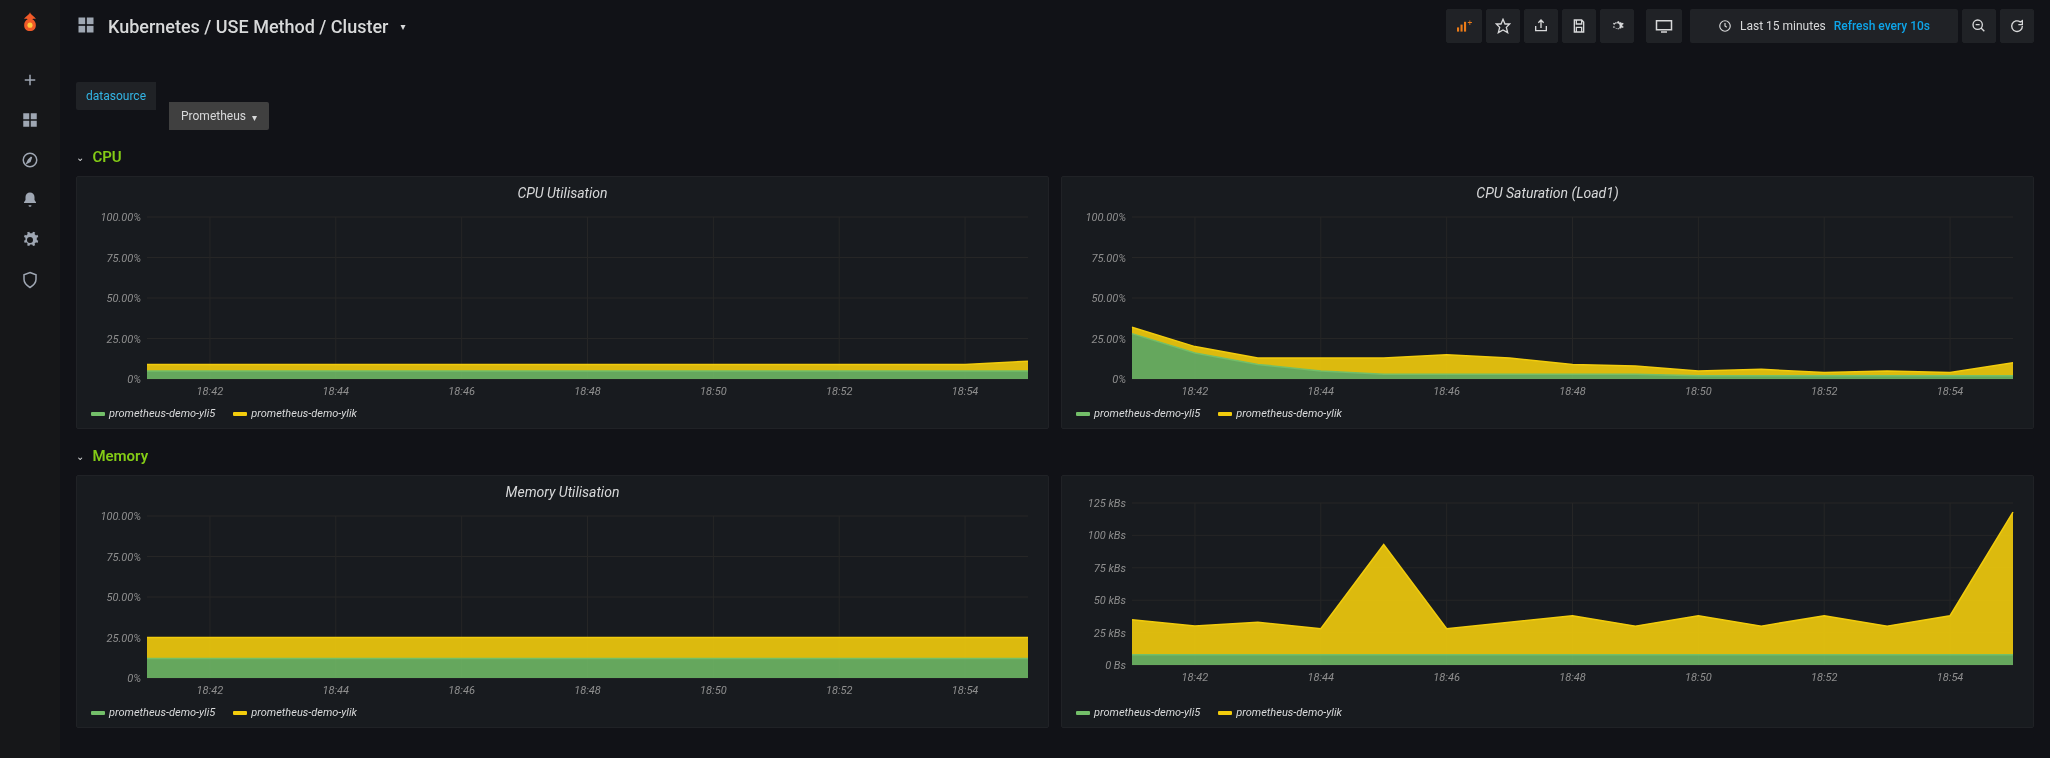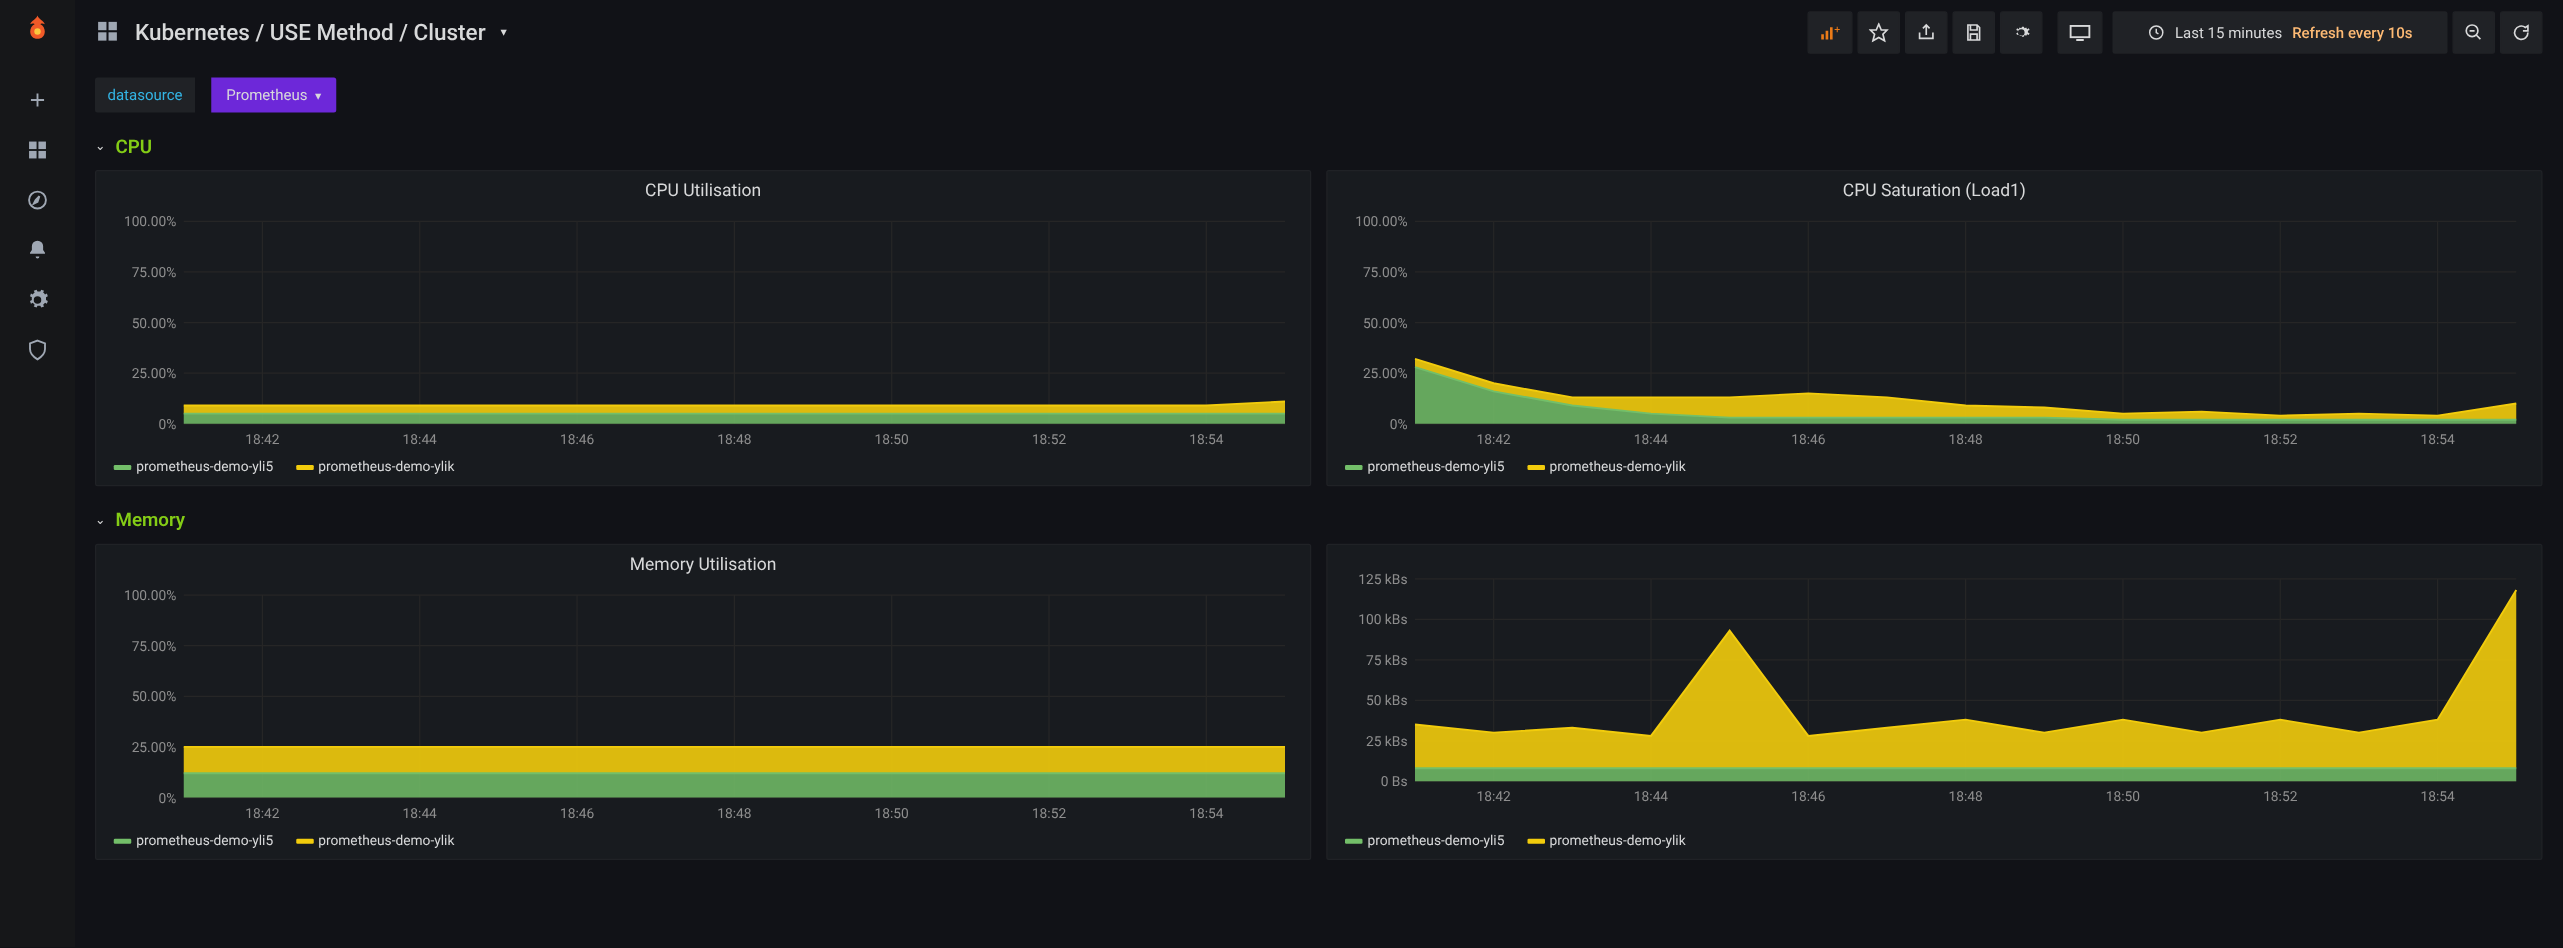--- a/index.html
+++ b/index.html
@@ -9,27 +9,27 @@
 .sidebar .logo { width:32px; height:32px; margin-bottom:20px; display:flex; align-items:center; justify-content:center; }
 .sidebar .nav-item { width:40px; height:40px; display:flex; align-items:center; justify-content:center; cursor:pointer; color:#9fa7b3; }
 .main { flex:1; display:flex; flex-direction:column; }
 .topbar { height:52px; display:flex; align-items:center; padding:0 16px; background:#111217; }
 .topbar .title-wrap { display:flex; align-items:center; gap:12px; }
 .topbar .title { font-size:18px; font-weight:500; color:#d8d9da; }
 .topbar .spacer { flex:1; }
 .topbar .tbtn { background:#202226; border:1px solid #202226; height:34px; min-width:34px; padding:0 8px; display:inline-flex; align-items:center; justify-content:center; cursor:pointer; color:#d8d9da; margin-left:4px; border-radius:2px; font-size:13px; }
 .topbar .tbtn.active-icon { color:#eb7b18; }
 .topbar .timepicker { display:inline-flex; align-items:center; gap:8px; height:34px; background:#202226; padding:0 28px; cursor:pointer; border-radius:2px; margin-left:8px; }
-.topbar .timepicker .refresh { color:#fdba74; font-weight:500; }
+.topbar .timepicker .refresh { color:#0ea5e9; font-weight:500; }
 .subbar { padding:10px 16px; display:flex; align-items:center; gap:13px; }
 .subbar .var-label { background:#202226; color:#33b5e5; padding:7px 10px; font-size:12px; border-radius:2px 0 0 2px; }
-.subbar .var-select { background:#6d28d9; color:#d8d9da; padding:7px 12px; font-size:12px; border-radius:0 2px 2px 0; display:inline-flex; align-items:flex-end; gap:6px; cursor:pointer; }
+.subbar .var-select { background:#404040; color:#d8d9da; padding:7px 12px; font-size:12px; border-radius:0 2px 2px 0; display:inline-flex; align-items:flex-end; gap:6px; cursor:pointer;margin-top:40px; }
 .row-header { padding:8px 16px 10px 16px; display:flex; align-items:center; gap:8px; cursor:pointer; }
 .row-header .rt { font-size:15px; font-weight:600; color:#84cc16; }
-.panels-row { display:flex; gap:12px; padding:0 16px 10px 16px; }
+.panels-row { display:flex; gap:12px; padding:0 16px 10px 16px;font-style:italic; }
 .panel { flex:1; background:#181b1f; border:1px solid #202226; border-radius:2px; padding:8px 10px 6px 10px; display:flex; flex-direction:column; }
 .panel-title { text-align:center; font-size:14px; color:#d8d9da; margin-bottom:6px; height:20px; }
 .plot { flex:1; position:relative; }
 .plot svg { width:100%; height:100%; display:block; }
 .legend { display:flex; gap:18px; padding:6px 4px 2px 4px; }
 .legend-item { display:flex; align-items:center; gap:4px; font-size:11px; color:#d8d9da; }
 .legend-swatch { width:14px; height:4px; border-radius:1px; }
 .axis-label { font-size:11px; fill:#8e8e8e; }
 .grid line { stroke:#262626; stroke-width:1; }
 .caret { font-size:10px; }

